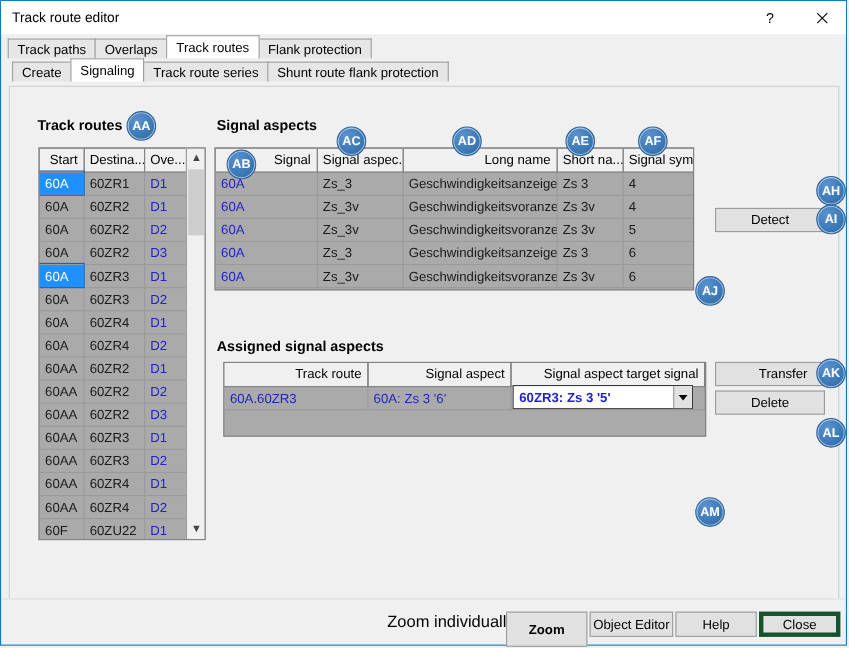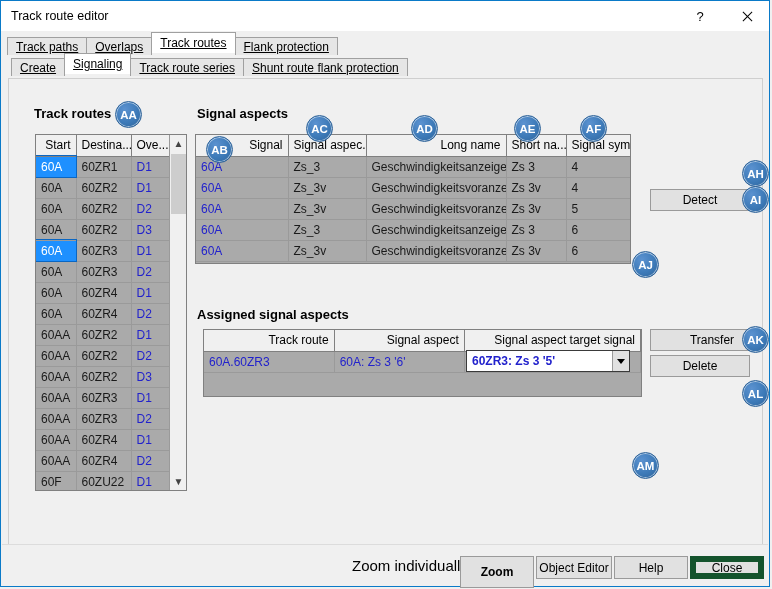--- a/index.html
+++ b/index.html
@@ -49,21 +49,21 @@
     width: 13px; height: 1px; background: #000;
   }
   .x-glyph:before { transform: rotate(45deg); }
   .x-glyph:after  { transform: rotate(-45deg); }
 
   
   .tabrow {
     position: relative;
     height: 21px;
     margin-left: 6px;
-    display: flex; align-items: center; text-decoration: underline;
+    display: flex; align-items: flex-start;
   }
   .tabrow.outer { margin-top: 1px; }
   .tab {
     height: 18px;
     line-height: 18px;
     padding: 0 8px;
     background: #e6e6e6;
     border: 1px solid #a0a0a0;
     border-bottom: none;
     margin-right: -1px;
@@ -188,21 +188,21 @@
     position: absolute;
     background: #e1e1e1;
     border: 1px solid #9a9a9a;
     font-size: 12px;
     color: #000;
     display: flex; align-items: center; justify-content: center;
     box-sizing: border-box;
     cursor: default;
   }
   .btn.default {
-    border: 6px solid #14532d;
+    border: 4px solid #14532d;
     background: #e1e1e1;
   }
 
   
   .combo-cell {
     position: absolute;
     background: #ffffff;
     border: 1px solid #3a3a3a;
     box-sizing: border-box;
     display: flex; align-items: center;

